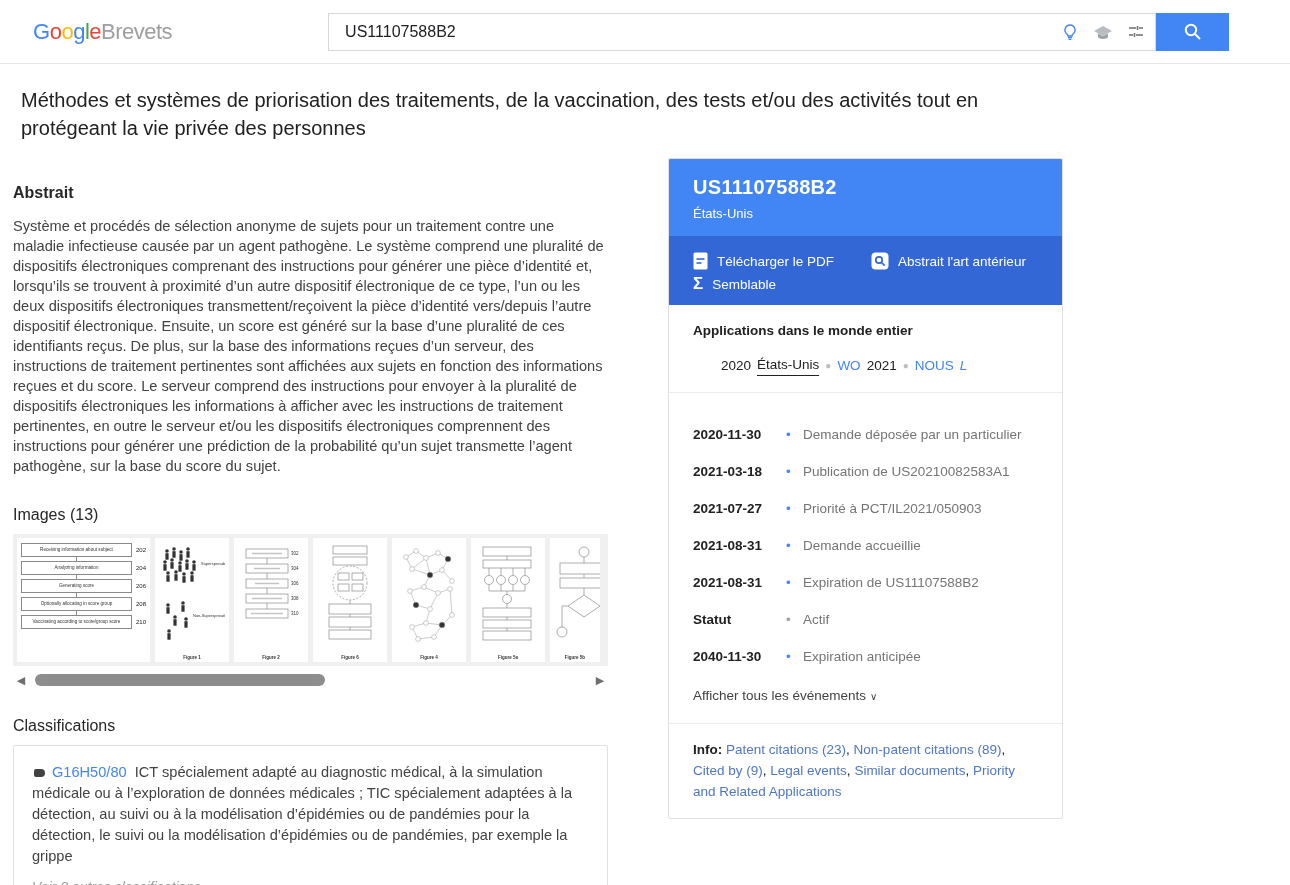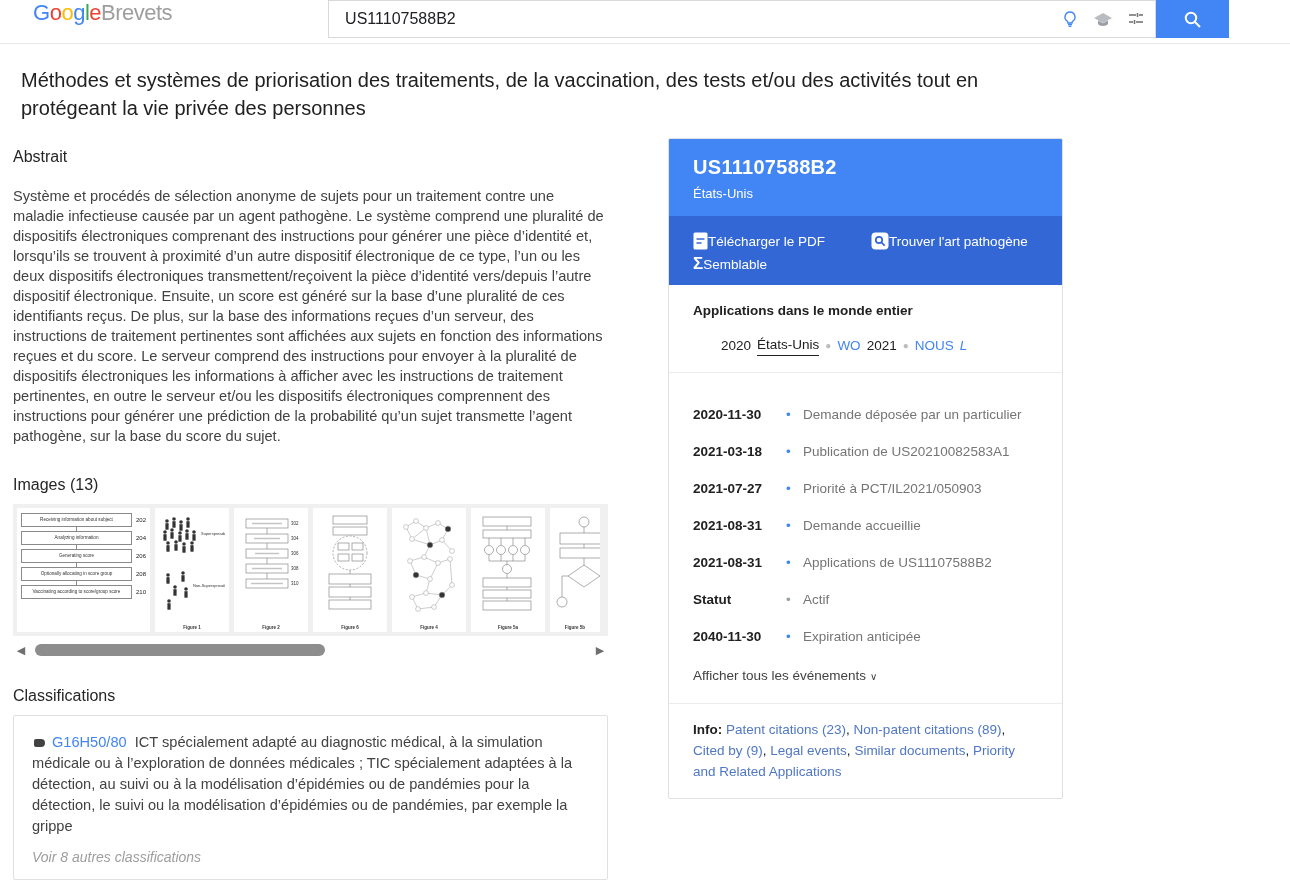--- a/index.html
+++ b/index.html
@@ -1,39 +1,39 @@
 <!DOCTYPE html>
 <html><head>
 <meta charset="utf-8">
 <style>
   * { box-sizing: border-box; }
   html,body { margin:0; padding:0; background:#fff; width:1290px; height:885px; overflow:hidden;
     font-family:"Liberation Sans","DejaVu Sans",sans-serif; color:#212121; }
 
   
-  .topbar { height:44px; display:flex; align-items:flex-start; padding-left:33px; border-bottom:1px solid #e8e8e8; background:#fff; }
+  .topbar { height:64px; display:flex; align-items:center; padding-left:33px; border-bottom:1px solid #e8e8e8; background:#fff; }
   .logo { font-size:22px; letter-spacing:-0.5px; white-space:nowrap; }
   .logo .l1{color:#4285F4}.logo .l2{color:#EA4335}.logo .l3{color:#FBBC05}.logo .l4{color:#4285F4}.logo .l5{color:#34A853}.logo .l6{color:#EA4335}
   .logo .suffix { color:#9e9e9e; }
   .searchwrap { display:flex; align-items:stretch; margin-left:156px; height:38px; }
   .searchbar { width:828px; border:1px solid #d9d9d9; background:#fff; display:flex; align-items:center; padding:0 10px 0 14px; }
   .searchbar input { flex:1; border:none; outline:none; font-size:16px; color:#202124; font-family:inherit; background:transparent; }
   .bar-icons { display:flex; align-items:center; gap:14px; padding-left:8px; }
   .search-btn { width:73px; background:#4285f4; border:none; display:flex; align-items:center; justify-content:center; cursor:pointer; }
 
   
   .page { padding:0 13px; }
   .page-title { font-size:20px; line-height:28px; color:#212121; max-width:1000px; margin:22px 0 0 8px; font-weight:400; }
   .cols { display:flex; margin-top:16px; }
   .col-left { width:595px; }
   .col-right { width:395px; margin-left:60px; }
 
   h3.sec { font-size:16px; font-weight:400; color:#262626; margin:26px 0 10px 0; }
-  h3.sec:first-child { margin-top:10px; }
-  .abstract { font-size:14.6px; line-height:20px; color:#424242; margin:20px 0 0 0; }
+  h3.sec:first-child { margin-top:26px;font-weight:bold; }
+  .abstract { font-size:14.6px; line-height:20px; color:#424242; margin:14px 0 0 0; }
 
   
   .strip { margin-top:10px; width:595px; background:#f0f0f0; padding:4px; display:flex; gap:5px; overflow:hidden; }
   .thumb { background:#fff; height:124px; flex:none; position:relative; padding:5px 4px 11px; overflow:hidden; }
   .thumb .cap { position:absolute; bottom:2px; left:0; right:0; text-align:center; font-size:4.5px; color:#333; font-weight:bold; }
   .t-flow { width:133px; }
   .t-sm { width:74px; }
   .t-last { width:50px; }
   .fc-row { display:flex; align-items:center; }
   .fc-box { flex:1; border:1px solid #8a8a8a; font-size:4.6px; line-height:5.5px; color:#333; text-align:center; padding:3px 2px; min-height:14px; display:flex; align-items:center; justify-content:center; }
@@ -52,21 +52,21 @@
   .tag-icon { display:inline-block; width:11px; height:8px; background:#424242; border-radius:2px 4px 4px 2px; margin:0 7px 0 2px; }
   .class-code { color:#4285f4; text-decoration:none; }
   .class-more { font-style:italic; color:#9e9e9e; font-size:14px; margin-top:12px; }
 
   
   .kcard { border:1px solid #e0e0e0; border-radius:2px; background:#fff; overflow:hidden; }
   .khead { background:#4285f4; color:#fff; padding:17px 24px 15px; }
   .khead .num { font-size:20px; font-weight:bold; letter-spacing:0.3px; }
   .khead .country { font-size:13px; margin-top:7px; }
   .kactions { background:#3367d6; color:#fff; padding:10px 24px 13px; display:flex; flex-wrap:wrap; font-size:13.5px; }
-  .act { display:flex; align-items:center; cursor:pointer; margin-top:6px; }
+  .act { display:flex; align-items:center; gap:9px; cursor:pointer; margin-top:6px; }
   .act.a1 { width:178px; }
   .act.a2 { flex:1; }
   .act.a3 { width:100%; }
   .sigma { font-size:17px; font-weight:bold; line-height:16px; }
 
   .ksec { padding:15px 24px 16px; border-bottom:1px solid #ececec; font-size:13.5px; line-height:21px; }
   .ksec:last-child { border-bottom:none; }
   b.lbl { color:#212121; }
   .dotted { border-bottom:1px dotted #9e9e9e; }
   .gray { color:#9e9e9e; }
@@ -375,21 +375,21 @@
             <span>Télécharger le PDF</span>
           </div>
           <div class="act a2">
             <span>
               <svg width="18" height="18" viewBox="0 0 18 18">
                   <rect x="0.5" y="0.5" width="17" height="17" rx="4" fill="#fff"></rect>
                   <circle cx="8" cy="8" r="3.2" fill="none" stroke="#3367d6" stroke-width="1.7"></circle>
                   <line x1="10.5" y1="10.5" x2="13.7" y2="13.7" stroke="#3367d6" stroke-width="1.7"></line>
                 </svg>
             </span>
-            <span>Trouver l'art pathogène</span>
+            <span>Abstrait l'art antérieur</span>
           </div>
           <div class="act a3">
             <span class="sigma">Σ</span>
             <span>Semblable</span>
           </div>
         </div>
 
 
         <div class="ksec">
           <div class="ww-head">Applications dans le monde entier</div>
@@ -422,21 +422,21 @@
               <div class="ev-text">Priorité à PCT/IL2021/050903</div>
             </div>
           <div class="ev-row">
               <div class="ev-date">2021-08-31</div>
               <div class="ev-dot">•</div>
               <div class="ev-text">Demande accueillie</div>
             </div>
           <div class="ev-row">
               <div class="ev-date">2021-08-31</div>
               <div class="ev-dot">•</div>
-              <div class="ev-text">Applications de US11107588B2</div>
+              <div class="ev-text">Expiration de US11107588B2</div>
             </div>
           <div class="ev-row status">
               <div class="ev-date">Statut</div>
               <div class="ev-dot">•</div>
               <div class="ev-text">Actif</div>
             </div>
           <div class="ev-row">
               <div class="ev-date">2040-11-30</div>
               <div class="ev-dot">•</div>
               <div class="ev-text">Expiration anticipée</div>

